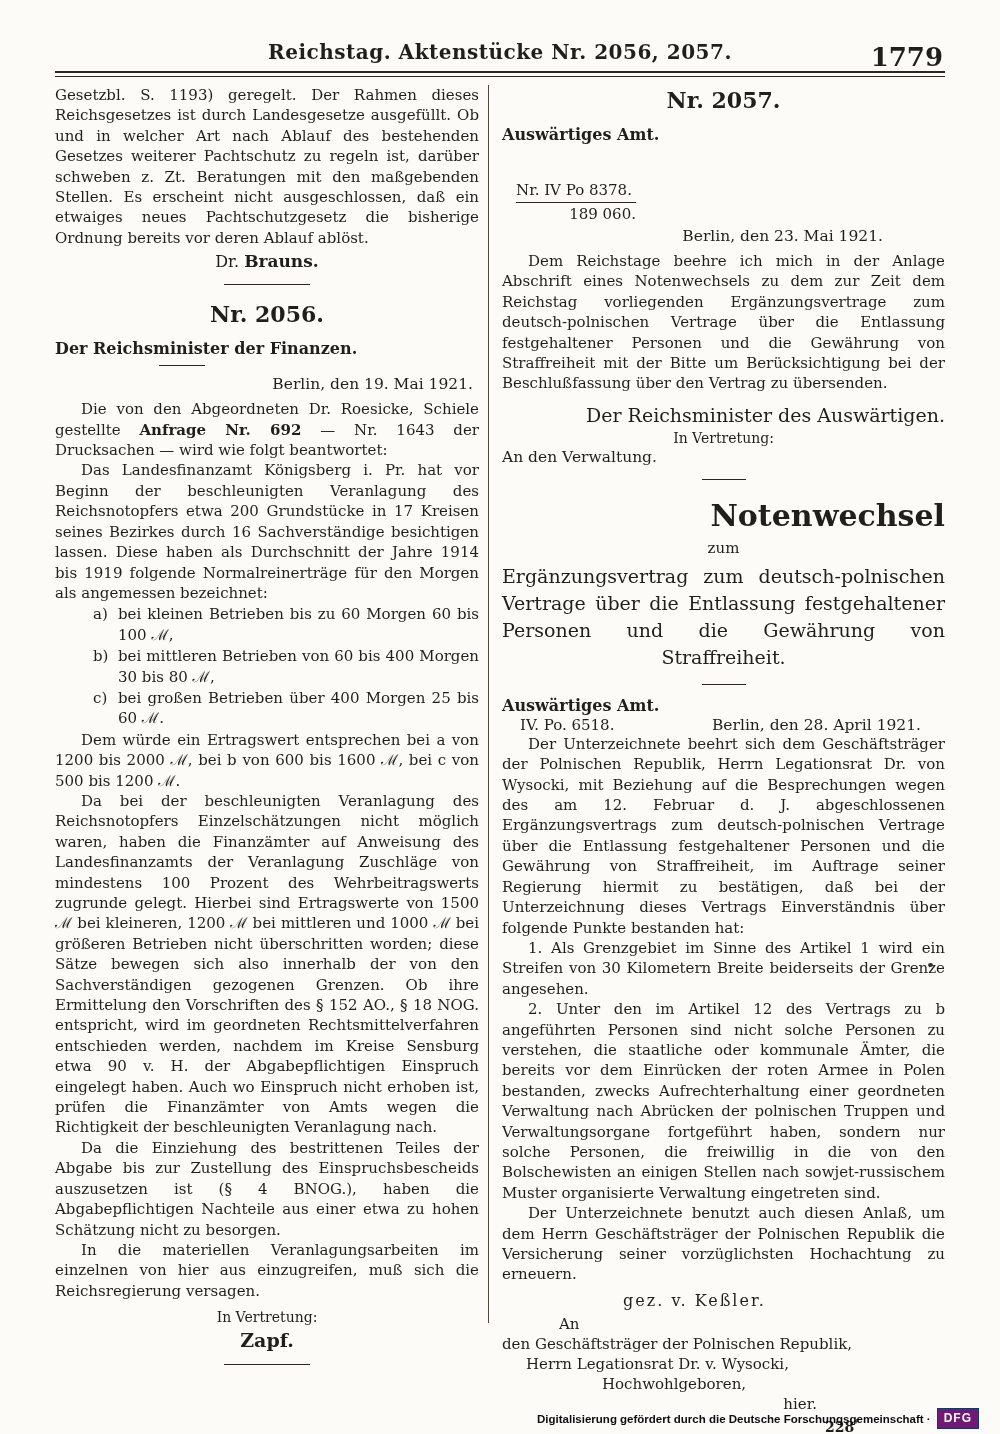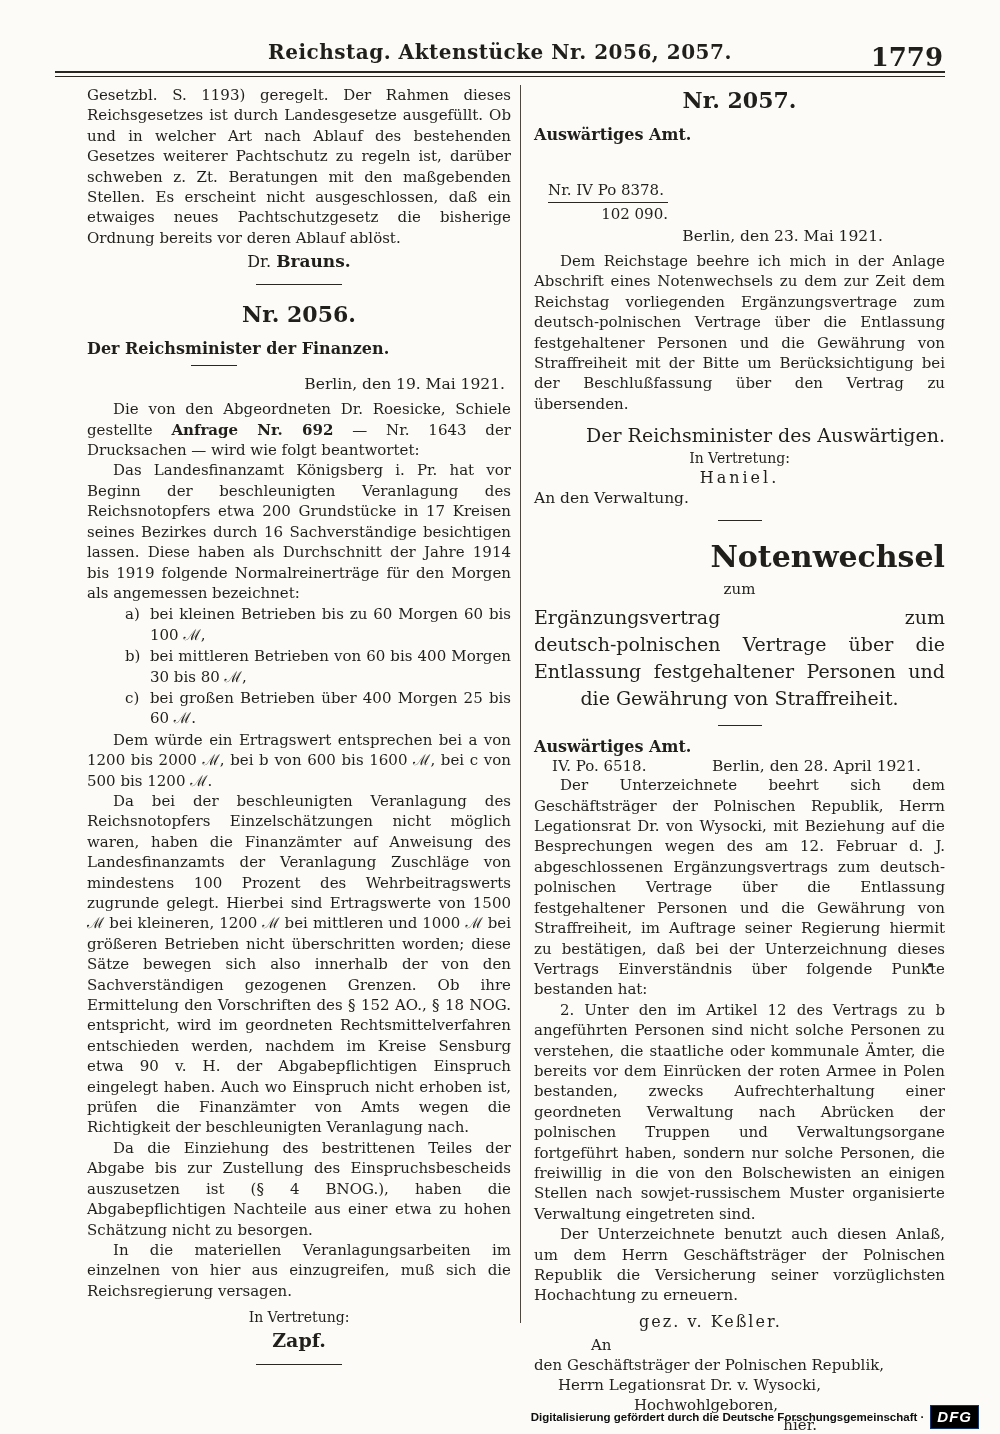--- a/index.html
+++ b/index.html
@@ -18,21 +18,21 @@
   .head-title {
     display:block; text-align:center;
     font-size:20px; font-weight:bold; letter-spacing:0.5px;
     padding-top:6px;
   }
   .page-number { position:absolute; right:2px; top:8px; font-size:26px; font-weight:bold; }
   .double-rule { border-top:2px solid #29271f; border-bottom:1px solid #29271f; height:3px; margin-top:3px; }
 
   
   .columns { display:flex; margin-top:8px; align-items:flex-start; }
-  .col-left { flex:0 0 424px;margin-left:32px; }
+  .col-left { flex:0 0 424px; }
   .col-divider { flex:0 0 1px; background:#4d483f; height:1238px; margin-left:9px; }
   .col-right { flex:1 1 auto; padding-left:13px; }
 
   .para { margin:0; text-align:justify; text-indent:26px; font-size:15px; line-height:20.4px; }
   .para.flush { text-indent:0; }
 
   .sig-line { text-align:center; font-size:16px; margin:3px 0 2px; }
   .sig-line .sig-name { font-weight:bold; font-size:17px; }
 
   .rule-short { width:86px; border-top:1.5px solid #29271f; margin:13px auto 11px; }
@@ -85,22 +85,22 @@
   .ink-dot { position:absolute; left:928px; top:963px; width:5px; height:4px; border-radius:50%; background:#34302a; }
 
   
   .dfg-footer {
     position:absolute; right:21px; bottom:5px;
     display:flex; align-items:center; gap:6px;
     font-family:"Liberation Sans", sans-serif;
     font-size:11.5px; font-weight:bold; color:#0d0d0d;
   }
   .dfg-logo {
-    background:#000000; color:#ffffff;
-    font-size:15px; font-weight:bold; font-style:italic;
+    background:#701a75; color:#ffffff;
+    font-size:12px; font-weight:bold; 
     padding:2px 6px 3px; letter-spacing:1px;
     border:1px solid #16356b;
   }
 </style>
 </head>
 <body>
 
 <div class="page">
 
   <div class="running-head">
@@ -155,46 +155,46 @@
     </div>
 
     <div class="col-divider"></div>
 
     <div class="col-right">
       <h2 class="doc-number" style="margin-top:2px;">Nr. 2057.</h2>
 
       <div class="office-bold">Auswärtiges Amt.</div>
       <div class="ref-frac">
         <div class="ref-top">Nr. IV Po 8378.</div>
-        <div class="ref-bottom">102 090.</div>
+        <div class="ref-bottom">189 060.</div>
       </div>
       <div class="dateline pad-right-col">Berlin, den 23. Mai 1921.</div>
 
       <p class="para">Dem Reichstage beehre ich mich in der Anlage Abschrift eines Notenwechsels zu dem zur Zeit dem Reichstag vorliegenden Ergänzungsvertrage zum deutsch-polnischen Vertrage über die Entlassung festgehaltener Personen und die Gewährung von Straffreiheit mit der Bitte um Berücksichtigung bei der Beschlußfassung über den Vertrag zu übersenden.</p>
 
       <div class="minister-line">Der Reichsminister des Auswärtigen.</div>
       <div class="center-line" style="margin-top:2px;">In Vertretung:</div>
-      <div class="sig-spaced">Haniel.</div>
       <div class="addressee">An den Verwaltung.</div>
 
       <div class="rule-short narrow"></div>
 
       <h1 class="note-title">Notenwechsel</h1>
       <div class="note-zum">zum</div>
       <div class="note-subtitle">Ergänzungsvertrag zum deutsch‑polnischen Vertrage über die Entlassung festgehaltener Personen und die Gewährung von Straffreiheit.</div>
 
       <div class="rule-short narrow"></div>
 
       <div class="office-bold">Auswärtiges Amt.</div>
       <div class="ref-row">
         <span class="ref2">IV. Po. 6518.</span>
         <span class="dateline2">Berlin, den 28. April 1921.</span>
       </div>
 
       <p class="para">Der Unterzeichnete beehrt sich dem Geschäftsträger der Polnischen Republik, Herrn Legationsrat Dr. von Wysocki, mit Beziehung auf die Besprechungen wegen des am 12. Februar d. J. abgeschlossenen Ergänzungsvertrags zum deutsch-polnischen Vertrage über die Entlassung festgehaltener Personen und die Gewährung von Straffreiheit, im Auftrage seiner Regierung hiermit zu bestätigen, daß bei der Unterzeichnung dieses Vertrags Einverständnis über folgende Punkte bestanden hat:</p>
+      <p class="para">1. Als Grenzgebiet im Sinne des Artikel 1 wird ein Streifen von 30 Kilometern Breite beiderseits der Grenze angesehen.</p>
       <p class="para">2. Unter den im Artikel 12 des Vertrags zu b angeführten Personen sind nicht solche Personen zu verstehen, die staatliche oder kommunale Ämter, die bereits vor dem Einrücken der roten Armee in Polen bestanden, zwecks Aufrechterhaltung einer geordneten Verwaltung nach Abrücken der polnischen Truppen und Verwaltungsorgane fortgeführt haben, sondern nur solche Personen, die freiwillig in die von den Bolschewisten an einigen Stellen nach sowjet-russischem Muster organisierte Verwaltung eingetreten sind.</p>
       <p class="para">Der Unterzeichnete benutzt auch diesen Anlaß, um dem Herrn Geschäftsträger der Polnischen Republik die Versicherung seiner vorzüglichsten Hochachtung zu erneuern.</p>
 
       <div class="gez-line">gez. v. Keßler.</div>
 
       <div class="an-line">An</div>
       <div class="addr-1">den Geschäftsträger der Polnischen Republik,</div>
       <div class="addr-2">Herrn Legationsrat Dr. v. Wysocki,</div>
       <div class="addr-3">Hochwohlgeboren,</div>
       <div class="addr-4">hier.</div>

